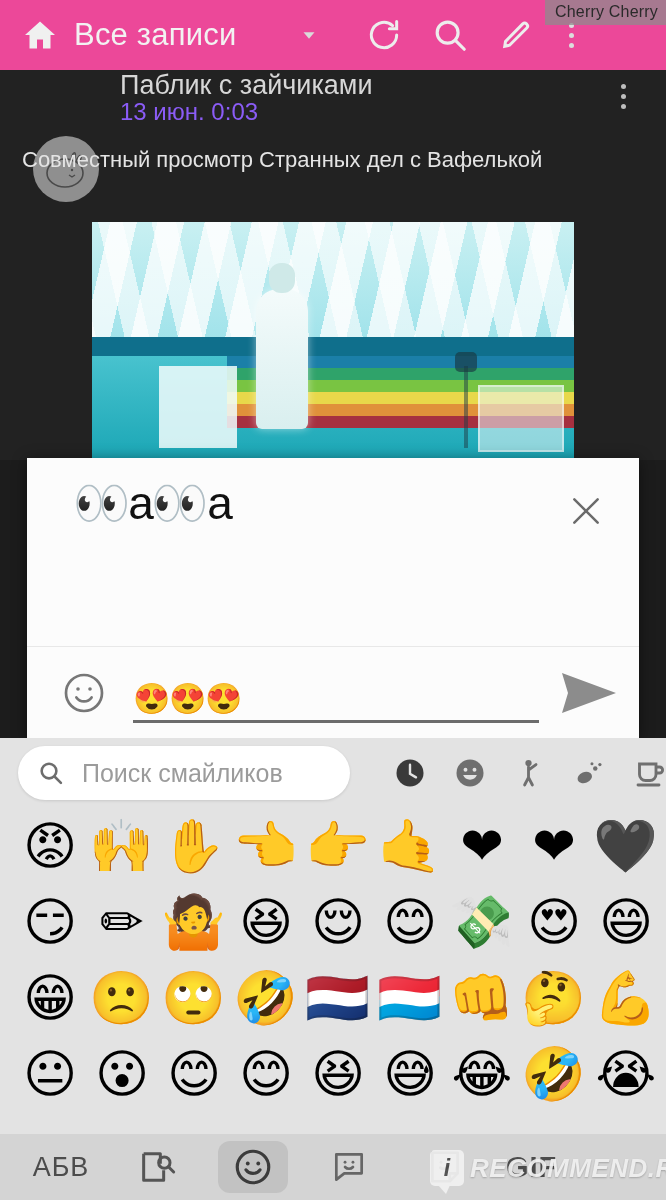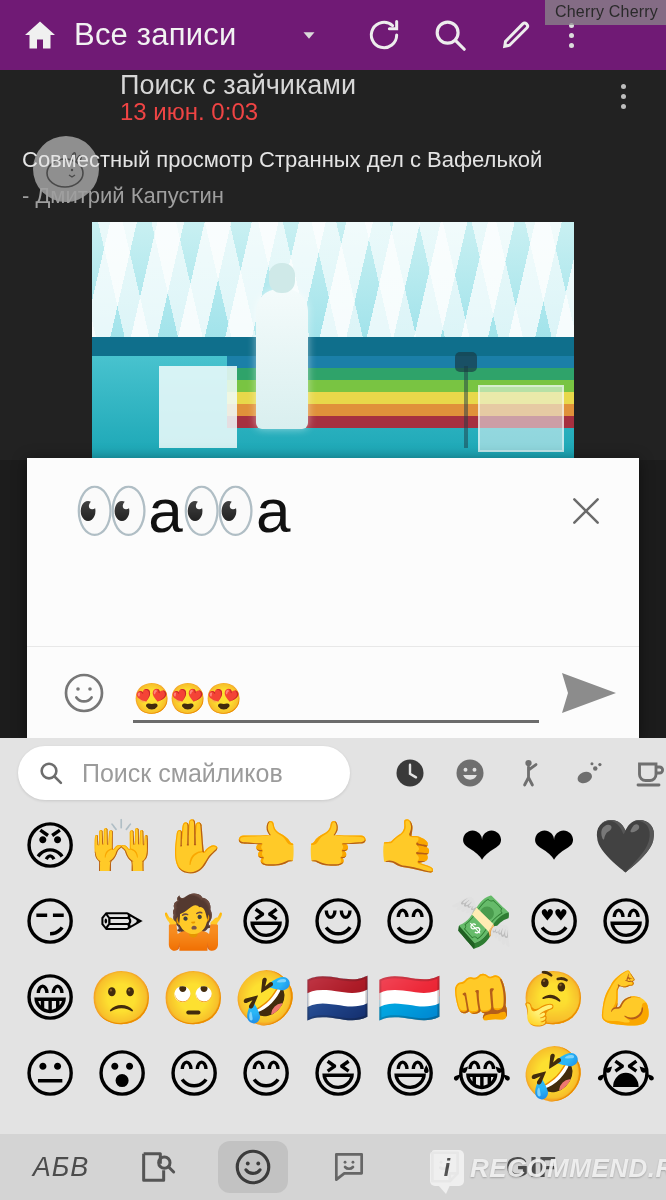--- a/index.html
+++ b/index.html
@@ -13,21 +13,21 @@
     position: relative;
     width: 666px; height: 1200px;
     background: #1c1c1c;
     overflow: hidden;
   }
 
   
   .appbar {
     position: absolute; left: 0; top: 0;
     width: 666px; height: 70px;
-    background: #701a75;
+    background: #ec4899;
     display: flex; align-items: center;
   }
   .home-icon { margin-left: 20px; width: 40px; height: 40px;
     display: flex; align-items: center; justify-content: center; }
   .appbar-title {
     color: #f2f2f2; font-size: 31px; margin-left: 14px;
     letter-spacing: .2px; white-space: nowrap;
   }
   .appbar-caret { margin-left: 60px; width: 26px; height: 26px;
     display: flex; align-items: center; justify-content: center; }
@@ -60,21 +60,21 @@
     background: #8f8f8f;
     display: flex; align-items: center; justify-content: center;
     overflow: hidden;
   }
   .post-author {
     position: absolute; left: 120px; top: 0px;
     color: #d7d7d7; font-size: 27px; white-space: nowrap;
   }
   .post-date {
     position: absolute; left: 120px; top: 28px;
-    color: #ef4444; font-size: 24px;
+    color: #8b5cf6; font-size: 24px;
   }
   .post-menu {
     position: absolute; right: 40px; top: 14px;
     display: flex; flex-direction: column; gap: 5px; align-items: center;
   }
   .post-menu i { width: 5px; height: 5px; border-radius: 50%; background: #bdbdbd; display: block; }
   .post-text {
     position: absolute; left: 22px; top: 72px; width: 610px;
     color: #e4e4e4; font-size: 22px; line-height: 36px;
   }
@@ -138,22 +138,22 @@
     background: #fcfcfc;
     box-shadow: 0 2px 14px rgba(0,0,0,.45);
     overflow: hidden;
   }
   .dialog-close {
     position: absolute; right: 30px; top: 30px;
     width: 46px; height: 46px;
     display: flex; align-items: center; justify-content: center;
   }
   .dialog-title {
-    position: absolute; left: 46px; top: 22px;
-    font-size: 62px; line-height: 62px; letter-spacing: -2px;
+    position: absolute; left: 46px; top: 14px;
+    font-size: 46px; line-height: 62px; letter-spacing: -2px;
     color: #111; white-space: nowrap;
   }
   .dialog-sub {
     position: absolute; left: 46px; top: 96px;
     font-size: 26px; color: #6e6e6e;
   }
   .composer {
     position: absolute; left: 0; bottom: 0;
     width: 612px; height: 92px;
     border-top: 1px solid #e8e8e8;
@@ -211,21 +211,20 @@
 
   .kb-bottom {
     position: absolute; left: 0; bottom: 0; width: 666px; height: 66px;
     background: #d4d4d4;
     display: flex; align-items: center;
   }
   .kb-btn {
     width: 70px; height: 52px; margin-left: 26px;
     display: flex; align-items: center; justify-content: center;
     border-radius: 12px;
-    font-style: italic;
   }
   .kb-btn.selected { background: #c2c2c2; }
   .kb-btn .abv { font-size: 27px; color: #4c4c4c; letter-spacing: 1px; }
   .kb-gif { margin-left: 26px; font-size: 29px; color: #4c4c4c;
     font-weight: bold; letter-spacing: 1px; }
 
   .watermark-bottom {
     position: absolute; left: 430px; top: 1150px;
     display: flex; align-items: center; gap: 6px;
     z-index: 50; opacity: .92;
@@ -286,42 +285,41 @@
       <i></i>
         <i></i>
         <i></i>
     </div>
   </div>
 
   <div class="watermark-top">Cherry Cherry</div>
 
   <div class="feed">
     <div class="post-head">
-      <div class="post-author">Поиск с зайчиками</div>
+      <div class="post-author">Паблик с зайчиками</div>
       <div class="post-date">13 июн. 0:03</div>
       <div class="post-menu">
         <i></i>
           <i></i>
           <i></i>
       </div>
     </div>
 
     <div class="avatar">
       <svg width="56" height="56" viewBox="0 0 56 56">
         <ellipse cx="27" cy="32" rx="18" ry="14" fill="none" stroke="#4a4a4a" stroke-width="1.6"></ellipse>
         <path d="M33 19c1-6 3-8 4-7s0 6-1 8z" fill="none" stroke="#4a4a4a" stroke-width="1.5"></path>
         <path d="M38 20c2-5 4-6 5-5s-1 5-2 7z" fill="none" stroke="#4a4a4a" stroke-width="1.5"></path>
         <circle cx="34" cy="29" r="1.2" fill="#4a4a4a"></circle>
         <path d="M31 34l3 2 3-2" fill="none" stroke="#4a4a4a" stroke-width="1.3"></path>
       </svg>
     </div>
 
     <div class="post-text">
       <span>Совместный просмотр Странных дел с Вафелькой</span><br>
-      <span class="muted">- Дмитрий Капустин</span>
     </div>
 
     <div class="media">
       <div class="ceiling"></div>
       <div class="wallband"></div>
       <div class="rainbow">
         <div style="background:#1b7fa8"></div>
         <div style="background:#2fa36a"></div>
         <div style="background:#79c442"></div>
         <div style="background:#e8d84a"></div>

